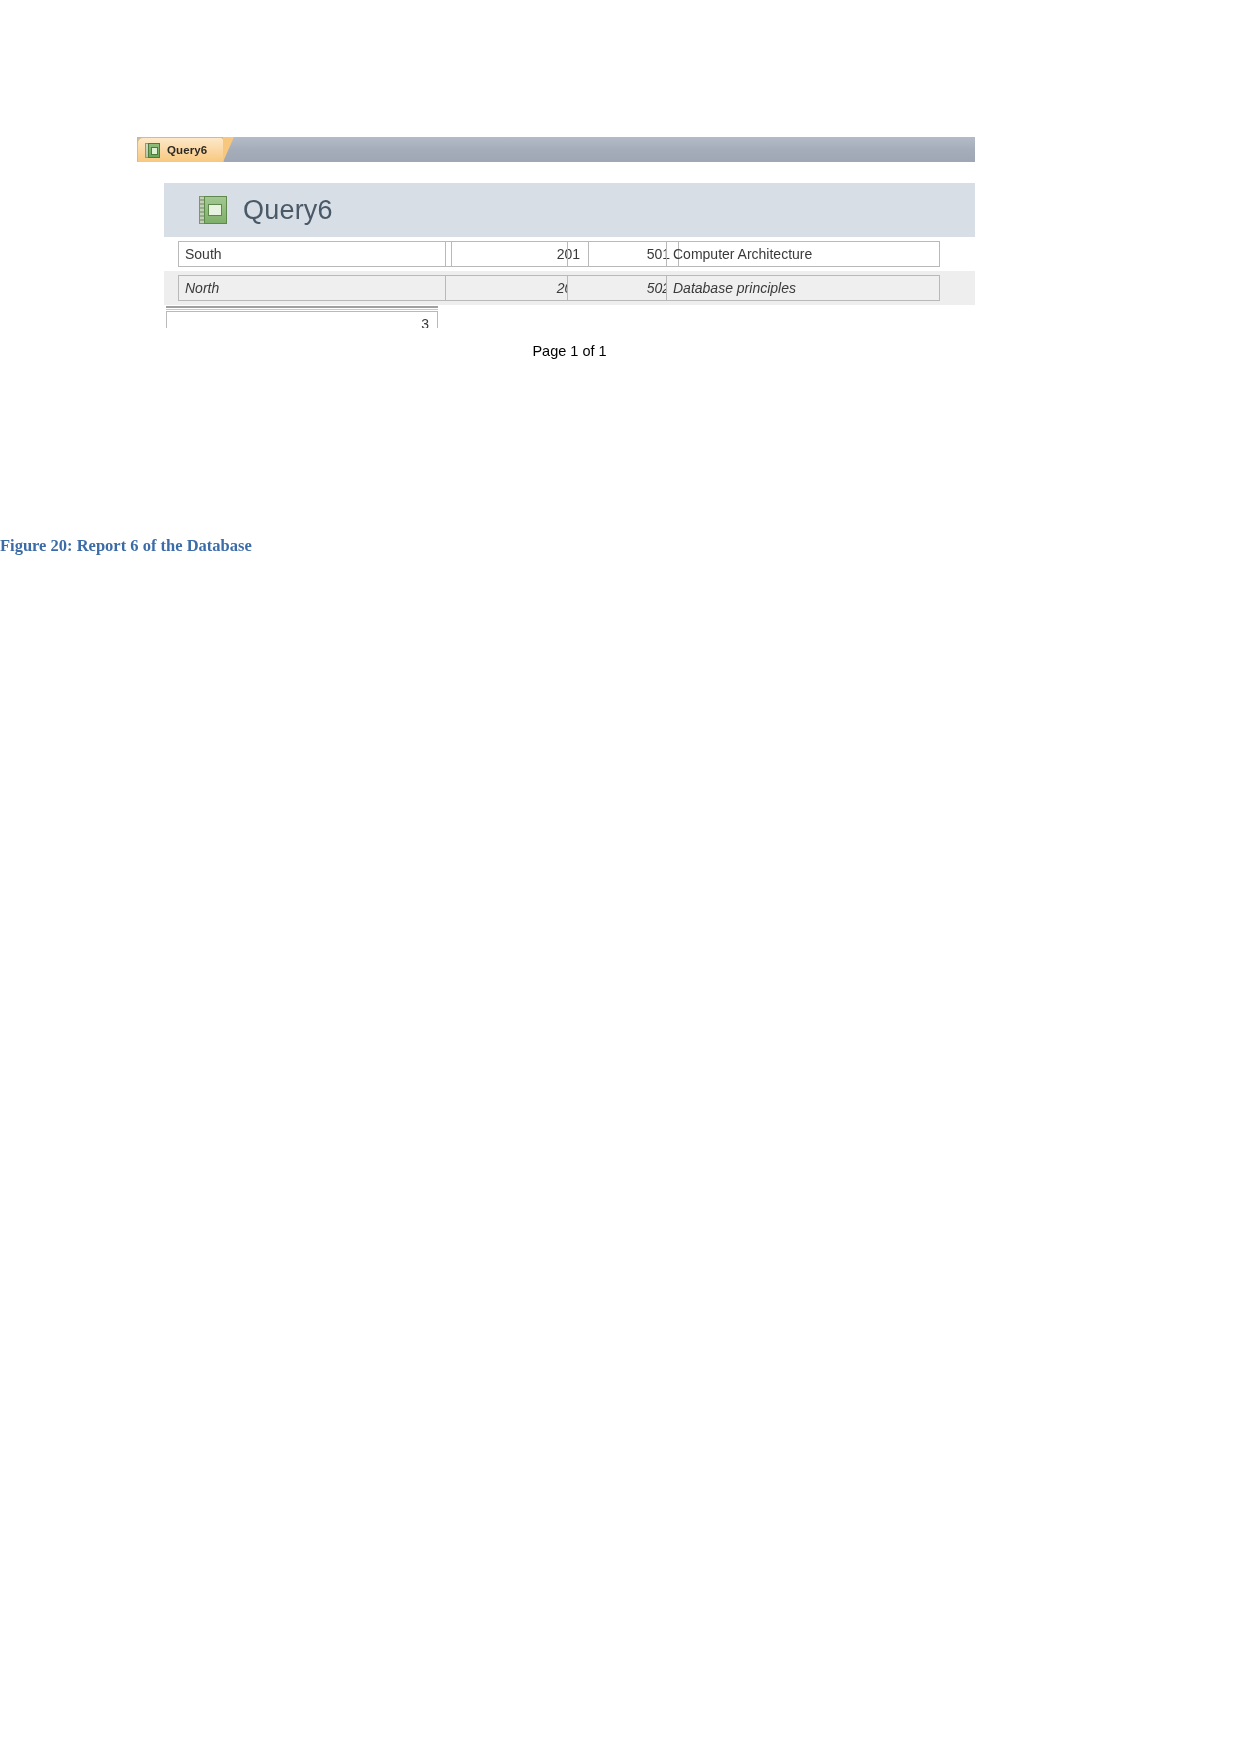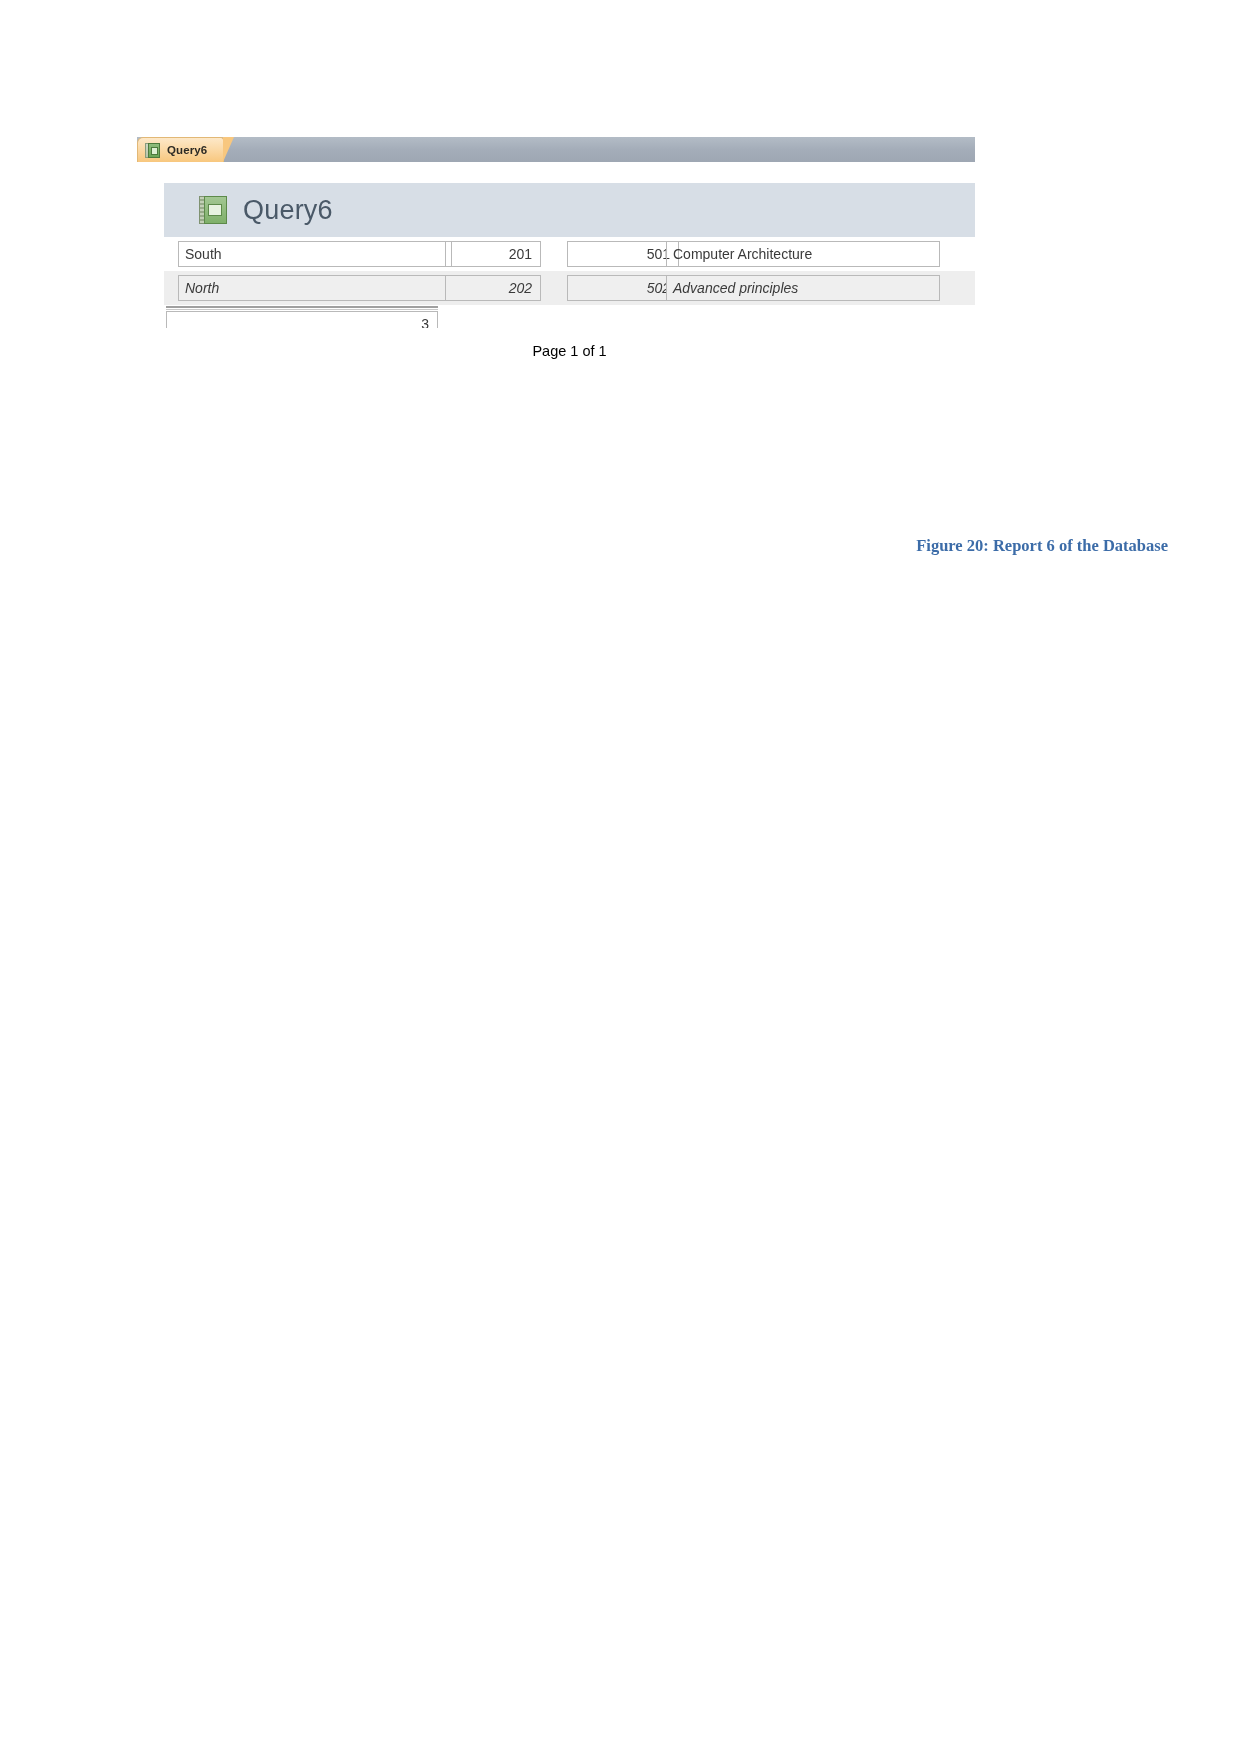--- a/index.html
+++ b/index.html
@@ -203,21 +203,21 @@
     display: flex;
     align-items: center;
     padding: 0 6px;
   }
   .detail-row.alt .cell {
     background: #efefef;
   }
   .cell.num { justify-content: flex-end; padding-right: 8px; }
 
   .c-campus   { left: 14px;   width: 274px; }
-  .c-course   { left: 281px; width: 96px; }
+  .c-course   { left: 281px; width: 144px; }
   .c-unitid   { left: 403px; width: 112px; }
   .c-unitname { left: 502px; width: 274px; }
 
   
   .row-separator {
     margin-left: 27px;
     width: 811px;
     height: 5px;
     position: relative;
     margin-top: 1px;
@@ -269,21 +269,21 @@
     color: #000000;
     padding-top: 15px;
   }
 
   
   .figure-caption {
     position: absolute;
     left: 0;
     top: 536px;
     width: 1168px;
-    text-align: right;
+    text-align: left;
     font-family: "Liberation Serif", serif;
     font-weight: bold;
     font-size: 16.5px;
     color: #3c6ca8;
   }
 </style>
 </head>
 <body>
 
 <div id="access-window">
@@ -315,21 +315,21 @@
         <span class="cell c-campus">South</span>
         <span class="cell c-course num">201</span>
         <span class="cell c-unitid num">501</span>
         <span class="cell c-unitname">Computer Architecture</span>
       </div>
 
       <div class="detail-row alt">
         <span class="cell c-campus">North</span>
         <span class="cell c-course num">202</span>
         <span class="cell c-unitid num">502</span>
-        <span class="cell c-unitname">Advanced principles</span>
+        <span class="cell c-unitname">Database principles</span>
       </div>
 
 
     </div>
 
     <div class="row-separator">
       <span class="line-thick"></span>
       <span class="line-thin"></span>
     </div>
 

